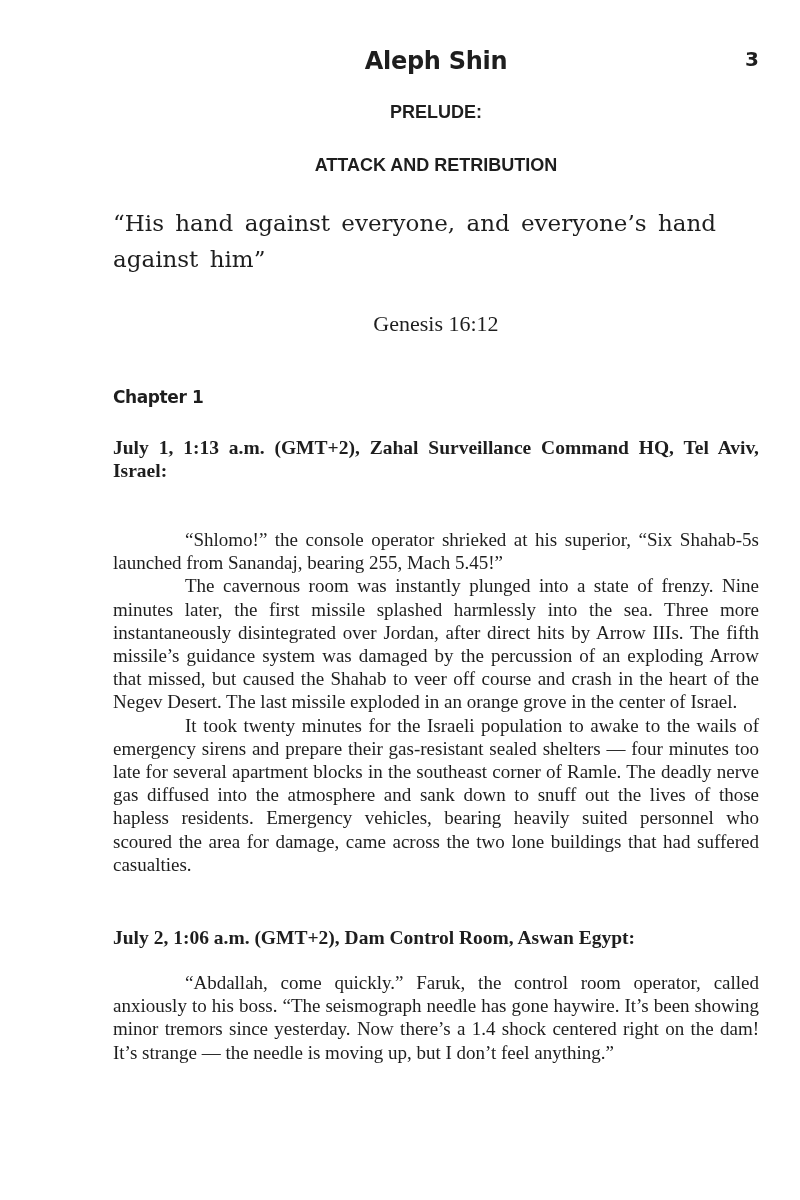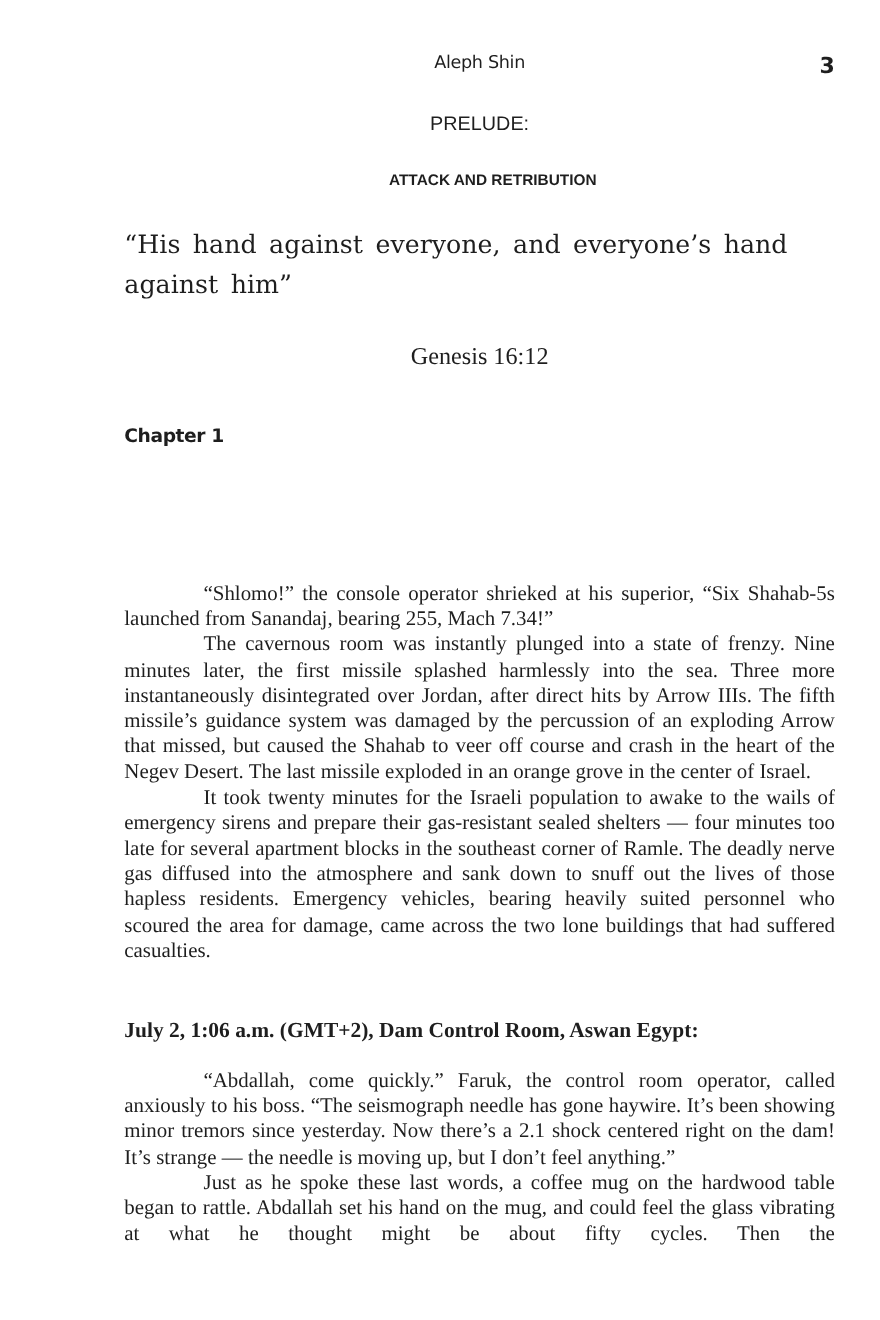--- a/index.html
+++ b/index.html
@@ -1,27 +1,27 @@
 <!DOCTYPE html>
 <html><head>
 <meta charset="utf-8">
 <style>
   html, body { margin: 0; padding: 0; background: #ffffff; }
   body { width: 800px; height: 1200px; position: relative; overflow: hidden; color: #1e1e1e; }
   .page { position: absolute; left: 113px; top: 0; width: 646px; }
   .running-head { position: absolute; top: 47px; left: 0; width: 646px; height: 28px; }
   .book-title { position: absolute; left: 0; width: 646px; text-align: center; top: 0;
-    font-family: "DejaVu Sans", sans-serif; font-weight: normal; font-size: 16px; letter-spacing: -0.3px; }
+    font-family: "DejaVu Sans", sans-serif; font-weight: bold; font-size: 24px; letter-spacing: -0.3px; }
   .page-number { position: absolute; right: 0; top: 0;
     font-family: "DejaVu Sans", sans-serif; font-weight: bold; font-size: 20px; }
   .centered { text-align: center; }
   .prelude { position: absolute; top: 102px; left: 0; width: 646px;
-    font-family: "Liberation Sans", sans-serif; font-weight: normal; font-size: 18px; }
-  .part-title { position: absolute; top: 155px; left: 12px; width: 646px;
-    font-family: "Liberation Sans", sans-serif; font-weight: bold; font-size: 14px; }
+    font-family: "Liberation Sans", sans-serif; font-weight: bold; font-size: 18px; }
+  .part-title { position: absolute; top: 155px; left: 0; width: 646px;
+    font-family: "Liberation Sans", sans-serif; font-weight: bold; font-size: 18px; }
   .epigraph { position: absolute; top: 205px; left: 0; width: 646px;
     font-family: "DejaVu Serif", serif; font-size: 23px; line-height: 36px; word-spacing: 4px; }
   .epigraph-source { position: absolute; top: 311px; left: 0; width: 646px;
     font-family: Liberation Serif, serif; font-size: 22px; text-align: center; }
   .chapter { position: absolute; top: 387px; left: 0;
     font-family: "DejaVu Sans", sans-serif; font-weight: bold; font-size: 17px; letter-spacing: -0.4px; }
   .scene-head { font-family: "Liberation Serif", serif; font-weight: bold; font-size: 19.5px; line-height: 23px; text-align: justify; }
   .scene1 { position: absolute; top: 436px; left: 0; width: 646px; }
   .body-text { font-family: "Liberation Serif", serif; font-size: 19px; line-height: 23.2px; text-align: justify; }
   .body-text p { margin: 0; text-indent: 0; }
@@ -41,30 +41,30 @@
   </div>
 
   <div class="prelude centered">PRELUDE:</div>
   <div class="part-title centered">ATTACK AND RETRIBUTION</div>
   <div class="epigraph">“His hand against everyone, and everyone’s hand against him”</div>
   <div class="epigraph-source">Genesis 16:12</div>
 
   <div class="chapter">Chapter 1</div>
 
   <div class="scene1 scene-head">
+    <div>July 1, 1:13 a.m. (GMT+2), Zahal Surveillance Command HQ, Tel Aviv, Israel:</div>
   </div>
 
   <div class="block1 body-text">
-    <p class="indent">“Shlomo!” the console operator shrieked at his superior, “Six Shahab-5s launched from Sanandaj, bearing 255, Mach 7.34!”</p>
+    <p class="indent">“Shlomo!” the console operator shrieked at his superior, “Six Shahab-5s launched from Sanandaj, bearing 255, Mach 5.45!”</p>
     <p class="indent">The cavernous room was instantly plunged into a state of frenzy. Nine minutes later, the first missile splashed harmlessly into the sea. Three more instantaneously disintegrated over Jordan, after direct hits by Arrow IIIs. The fifth missile’s guidance system was damaged by the percussion of an exploding Arrow that missed, but caused the Shahab to veer off course and crash in the heart of the Negev Desert. The last missile exploded in an orange grove in the center of Israel.</p>
     <p class="indent">It took twenty minutes for the Israeli population to awake to the wails of emergency sirens and prepare their gas-resistant sealed shelters — four minutes too late for several apartment blocks in the southeast corner of Ramle. The deadly nerve gas diffused into the atmosphere and sank down to snuff out the lives of those hapless residents. Emergency vehicles, bearing heavily suited personnel who scoured the area for damage, came across the two lone buildings that had suffered casualties.</p>
   </div>
 
   <div class="scene2 scene-head">
     <div>July 2, 1:06 a.m. (GMT+2), Dam Control Room, Aswan Egypt:</div>
   </div>
 
   <div class="block2 body-text">
-    <p class="indent">“Abdallah, come quickly.” Faruk, the control room operator, called anxiously to his boss. “The seismograph needle has gone haywire. It’s been showing minor tremors since yesterday. Now there’s a 2.1 shock centered right on the dam! It’s strange — the needle is moving up, but I don’t feel anything.”</p>
-    <p class="indent" style="text-align-last: justify;">Just as he spoke these last words, a coffee mug on the hardwood table began to rattle. Abdallah set his hand on the mug, and could feel the glass vibrating at what he thought might be about fifty cycles. Then the</p>
+    <p class="indent">“Abdallah, come quickly.” Faruk, the control room operator, called anxiously to his boss. “The seismograph needle has gone haywire. It’s been showing minor tremors since yesterday. Now there’s a 1.4 shock centered right on the dam! It’s strange — the needle is moving up, but I don’t feel anything.”</p>
   </div>
 
 </div>
 
 </body></html>

